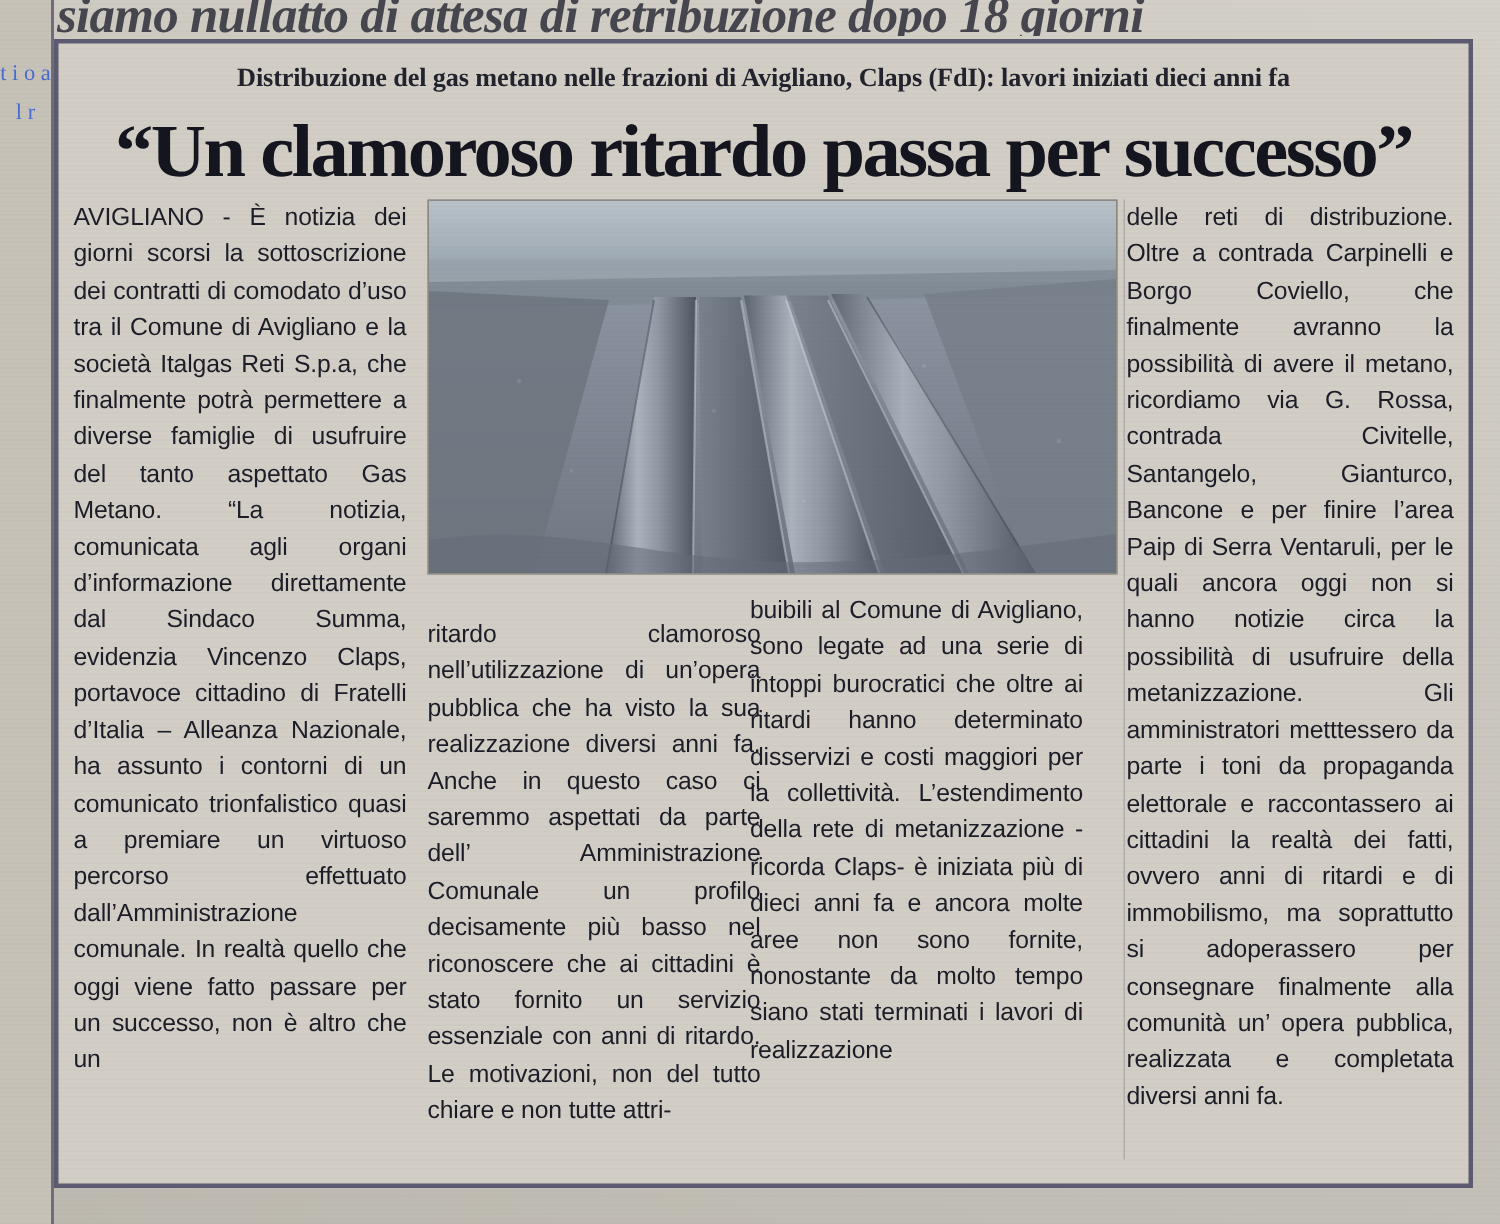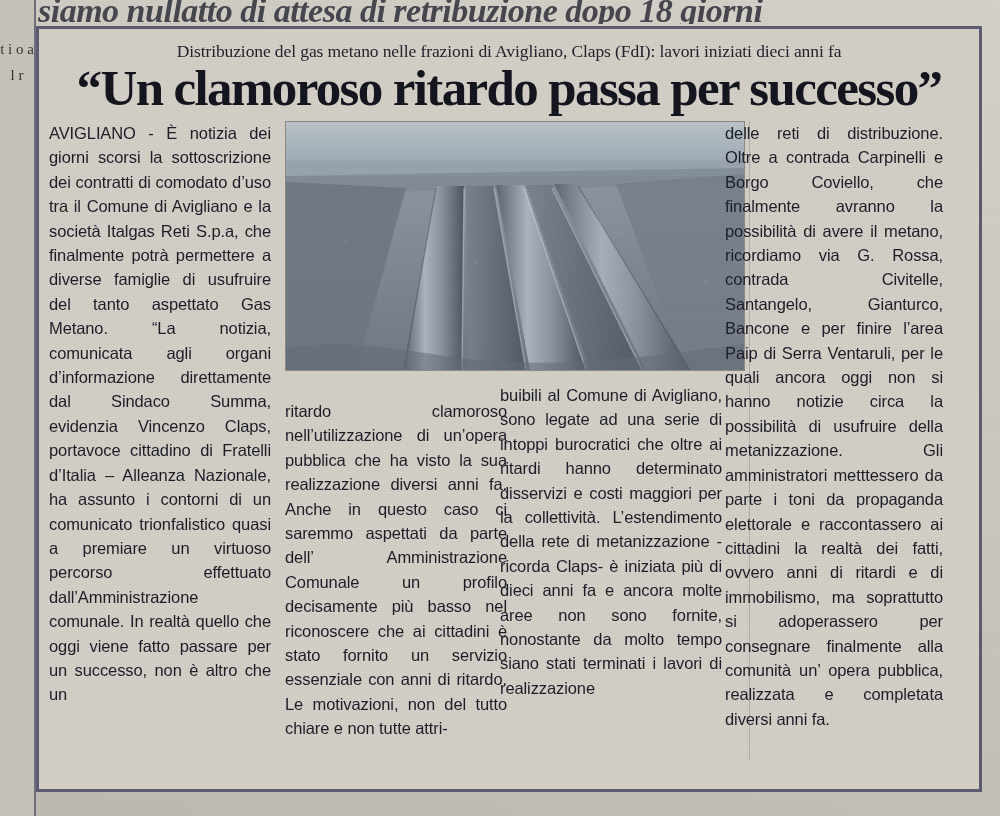--- a/index.html
+++ b/index.html
@@ -30,21 +30,21 @@
     left: 0; top: 0;
     width: 34px; height: 816px;
     background: #c6c2b8;
     border-right: 2px solid #6f6d7a;
     overflow: hidden;
   }
   #left-strip .frag {
     font-family: "Liberation Serif", serif;
     font-size: 15px;
     line-height: 26px;
-    color: #000000;
+    color: #1d4ed8;
     text-align: center;
     padding-top: 36px;
     opacity: .75;
   }
 
   
   #top-clip {
     position: absolute;
     left: 38px; top: -6px;
     width: 960px; height: 30px;
@@ -68,27 +68,27 @@
     left: 36px; top: 26px;
     width: 946px; height: 766px;
     border: 3px solid #5d5b72;
     background: #d2cec6;
     box-sizing: border-box;
     padding: 8px 10px 6px 10px;
   }
 
   .kicker {
     font-family: "Liberation Serif", serif;
-    font-weight: normal;
+    font-weight: bold;
     font-size: 17.5px;
     line-height: 20px;
     color: #23232e;
     text-align: center;
     letter-spacing: -0.1px;
-    margin: 4px 0 0 0;
+    margin: 4px 0 12px 0;
   }
 
   .headline {
     font-family: "Liberation Serif", serif;
     font-weight: bold;
     font-size: 50px;
     line-height: 54px;
     color: #15151f;
     text-align: center;
     letter-spacing: -1.6px;
@@ -113,21 +113,21 @@
     text-align: justify;
     text-justify: inter-word;
     hyphens: manual;
     letter-spacing: -0.1px;
   }
   .col p { margin: 0; }
 
   #col1 { left: 0;   width: 222px; }
   #col2 { left: 236px; width: 222px; top: 278px; }
   #col3 { left: 451px; width: 222px; top: 262px; }
-  #col4 { left: 676px; width: 218px; }
+  #col4 { left: 702px; width: 218px; }
 
   #photo {
     position: absolute;
     left: 236px; top: 0;
     width: 458px; height: 248px;
     border: 1px solid #8c8a82;
     overflow: hidden;
     background: #8f9aa8;
   }
   #photo svg { display: block; }

